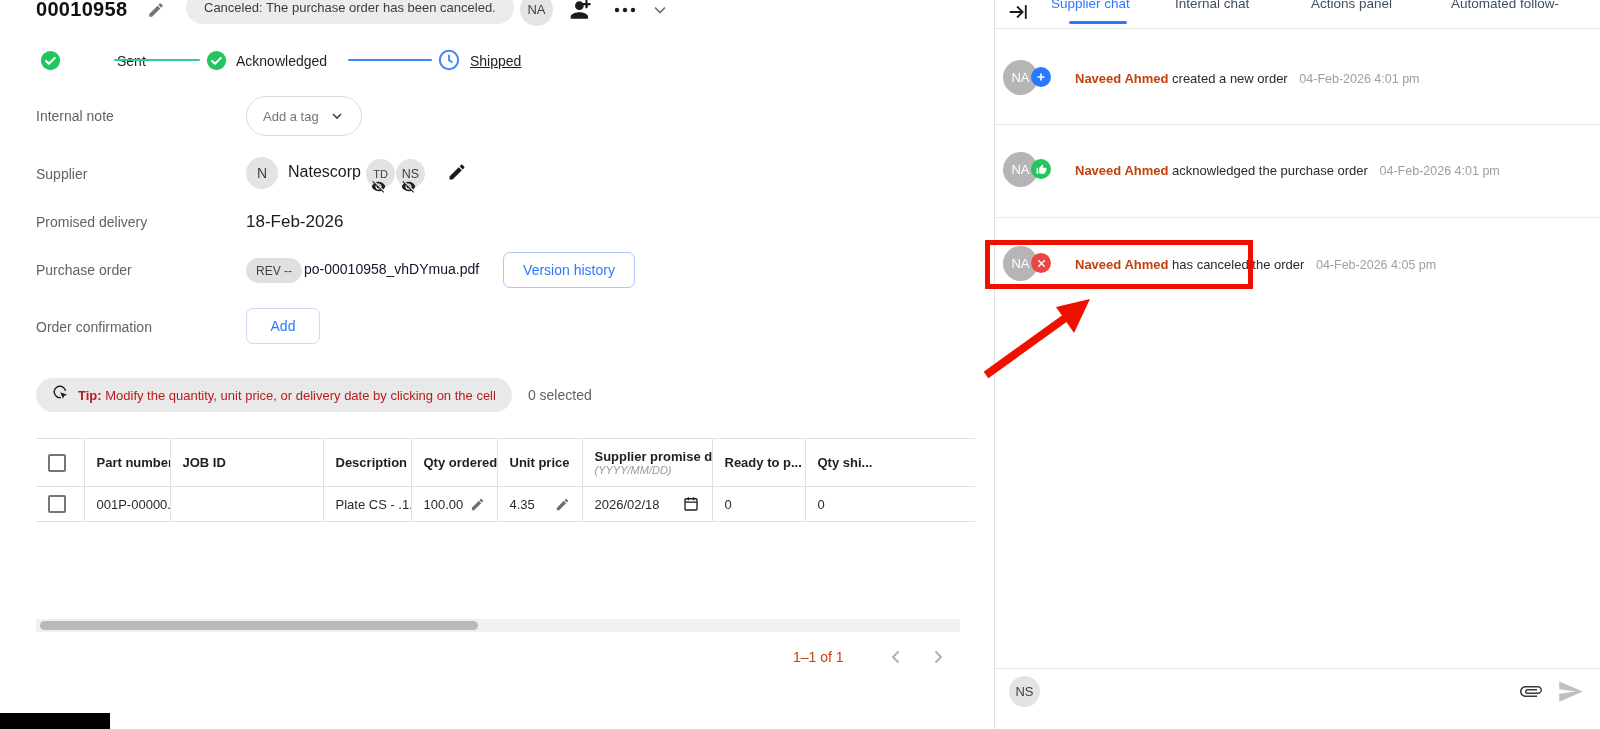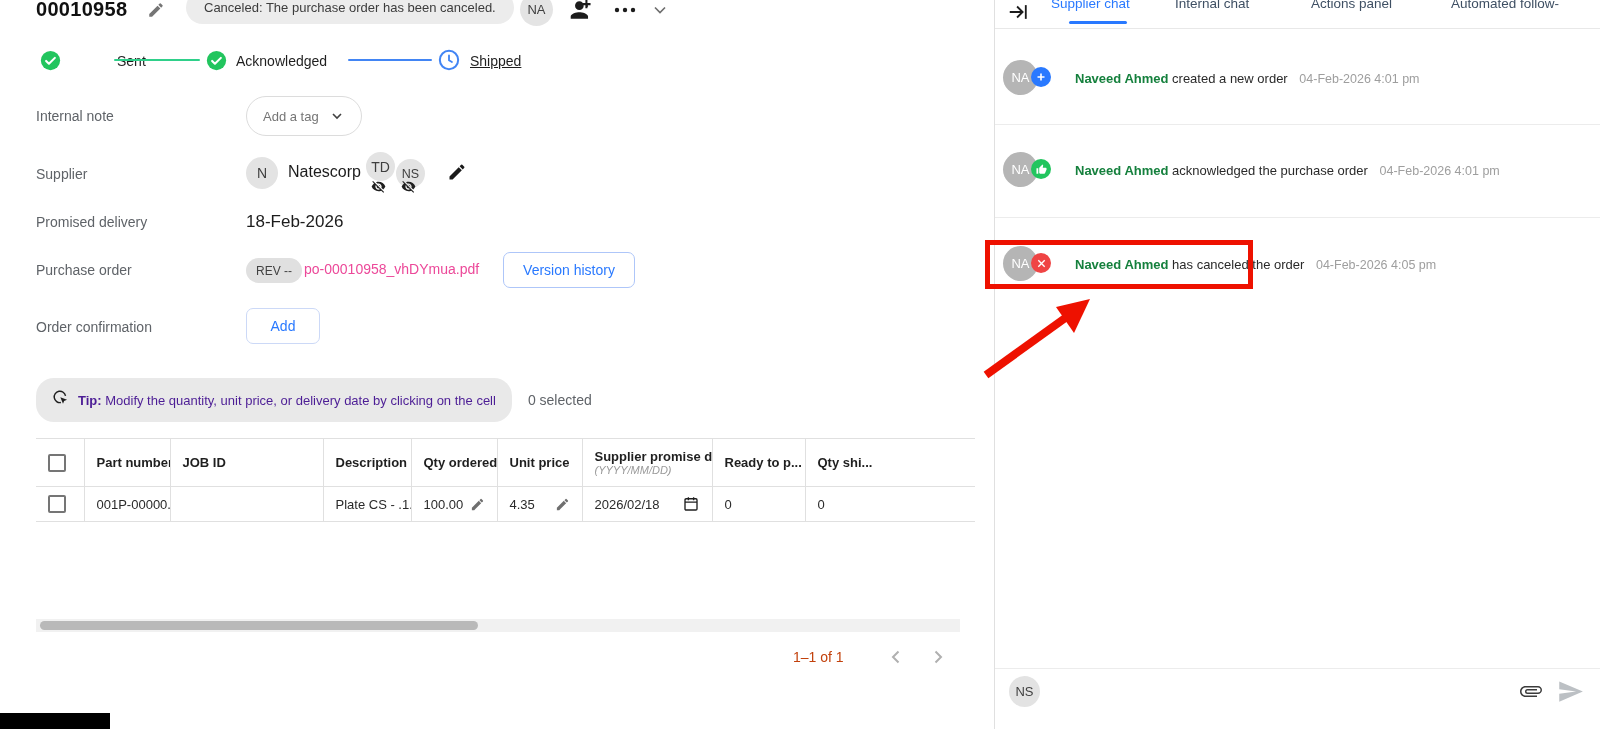--- a/index.html
+++ b/index.html
@@ -21,28 +21,28 @@
   .step-label { font-size:14px; color:#1f1f1f; }
   .step-line { height:2px; border-radius:1px; }
 
   
   .f-label { font-size:14px; color:#5f6368; }
   .tag-pill { left:246px; top:96px; height:40px; border:1px solid #dcdcdc; border-radius:20px; padding:0 16px;
               display:flex; align-items:center; gap:10px; color:#757575; font-size:13px; background:#fff; }
   .circle-avatar { border-radius:50%; background:#e3e3e3; display:flex; align-items:center; justify-content:center; color:#3f3f3f; }
   .rev-pill { left:246px; top:258px; height:25px; padding:0 10px; border-radius:13px; background:#e0e0e0;
               display:flex; align-items:center; font-size:12px; color:#424242; }
-  .po-link { left:304px; top:261px; font-size:14px; color:#ec4899; text-decoration:none; }
+  .po-link { left:304px; top:261px; font-size:14px; color:#0f172a; text-decoration:none; }
   .btn-outline { border:1px solid #aec6f9; border-radius:7px; background:#fff; color:#2979ff; font-size:14px;
                  display:flex; align-items:center; justify-content:center; cursor:pointer; font-family:inherit; }
 
   
   .tip-row { left:36px; top:378px; display:flex; align-items:center; gap:16px; }
-  .tip-pill { height:44px; background:#e9e9e9; border-radius:18px; padding:0 16px; display:flex; align-items:center; gap:7px;
-              font-size:13px; color:#4c1d95; white-space:nowrap; }
+  .tip-pill { height:34px; background:#e9e9e9; border-radius:18px; padding:0 16px; display:flex; align-items:center; gap:7px;
+              font-size:13px; color:#b91c1c; white-space:nowrap; }
   .tip-selected { font-size:14px; color:#5f6368; }
 
   
   table.lines { left:36px; top:438px; position:absolute; border-collapse:collapse; table-layout:fixed; width:939px; background:#fff; }
   table.lines th, table.lines td { border-left:1px solid #e0e0e0; padding:6px 12px; text-align:left; vertical-align:middle;
               font-size:13px; color:#2a2a2a; overflow:hidden; white-space:nowrap; }
   table.lines th:first-child, table.lines td:first-child { border-left:none; }
   table.lines thead tr { border-top:1px solid #e0e0e0; border-bottom:1px solid #e0e0e0; height:48px; }
   table.lines tbody tr { border-bottom:1px solid #e0e0e0; height:35px; }
   table.lines th { font-weight:700; color:#1f1f1f; }
@@ -60,21 +60,21 @@
   .chat-panel { left:994px; top:0; width:606px; height:729px; border-left:1px solid #e0e0e0; background:#fff; overflow:hidden; }
   .chat-panel .abs { position:absolute; }
   .tab-label { top:-4px; font-size:13.5px; color:#3e4f63; font-weight:500; white-space:nowrap; cursor:pointer; }
   .tab-label.active { color:#2979ff; }
   .tab-underline { left:74px; top:21px; width:58px; height:3px; background:#2979ff; border-radius:2px; }
   .tab-divider { left:0; right:0; top:28px; height:1px; background:#e8e8e8; }
   .msg-divider { left:0; right:0; height:1px; background:#ececec; }
   .msg-avatar { width:35px; height:35px; font-size:13px; color:#fff; background:#b5b5b5; }
   .msg-badge { position:absolute; width:20px; height:20px; border-radius:50%; display:flex; align-items:center; justify-content:center; }
   .msg-text { font-size:13px; color:#2a2a2a; white-space:nowrap; }
-  .msg-text b { color:#15803d; }
+  .msg-text b { color:#c2410c; }
   .msg-time { color:#9e9e9e; margin-left:8px; font-size:12.5px; }
   .composer-input { left:58px; top:672px; width:445px; height:39px; border:1px solid #c6c6c6; border-radius:10px;
                     padding:0 16px; font-size:15px; font-family:inherit; color:#333; outline:none; }
   .composer-input::placeholder { color:#8a8a8a; }
 
   
   .red-box { left:985px; top:240px; width:268px; height:49px; border:5px solid #ee1100; z-index:40; pointer-events:none; }
 </style>
 </head>
 <body>
@@ -139,21 +139,21 @@
   <div class="abs tag-pill">
     <span>Add a tag</span>
     <svg width="16" height="16" viewBox="0 0 24 24" fill="none" stroke="#424242" stroke-width="2.4">
         <path d="M6 9l6 6 6-6"></path>
       </svg>
   </div>
 
   <div class="abs f-label" style="left:36px; top:166px;">Supplier</div>
   <div class="abs circle-avatar" style="left:246px; top:157px; width:32px; height:32px; font-size:14px;">N</div>
   <div class="abs" style="left:288px; top:163px; font-size:16px; color:#1c1c1c;">Natescorp</div>
-  <div class="abs circle-avatar" style="left:366px; top:152px; width:29px; height:29px; font-size:14px; z-index:2;">TD</div>
+  <div class="abs circle-avatar" style="left:366px; top:159px; width:29px; height:29px; font-size:11px; z-index:2;">TD</div>
   <div class="abs circle-avatar" style="left:396px; top:159px; width:29px; height:29px; font-size:12.5px;">NS</div>
   <span class="abs" style="left:371px; top:179px; z-index:3;">
     <svg width="15" height="15" viewBox="0 0 24 24" fill="#1f1f1f">
         <path d="M12 7c2.76 0 5 2.24 5 5 0 .65-.13 1.26-.36 1.83l2.92 2.92c1.51-1.26 2.7-2.89 3.43-4.75-1.73-4.39-6-7.5-11-7.5-1.4 0-2.74.25-3.98.7l2.16 2.16C10.74 7.13 11.35 7 12 7zM2 4.27l2.28 2.28.46.46C3.08 8.3 1.78 10.02 1 12c1.73 4.39 6 7.5 11 7.5 1.55 0 3.03-.3 4.38-.84l.42.42L19.73 22 21 20.73 3.27 3 2 4.27zM7.53 9.8l1.55 1.55c-.05.21-.08.43-.08.65 0 1.66 1.34 3 3 3 .22 0 .44-.03.65-.08l1.55 1.55c-.67.33-1.41.53-2.2.53-2.76 0-5-2.24-5-5 0-.79.2-1.53.53-2.2zm4.31-.78l3.15 3.15.02-.16c0-1.66-1.34-3-3-3l-.17.01z"></path>
       </svg>
   </span>
   <span class="abs" style="left:401px; top:179px; z-index:3;">
     <svg width="15" height="15" viewBox="0 0 24 24" fill="#1f1f1f">
         <path d="M12 7c2.76 0 5 2.24 5 5 0 .65-.13 1.26-.36 1.83l2.92 2.92c1.51-1.26 2.7-2.89 3.43-4.75-1.73-4.39-6-7.5-11-7.5-1.4 0-2.74.25-3.98.7l2.16 2.16C10.74 7.13 11.35 7 12 7zM2 4.27l2.28 2.28.46.46C3.08 8.3 1.78 10.02 1 12c1.73 4.39 6 7.5 11 7.5 1.55 0 3.03-.3 4.38-.84l.42.42L19.73 22 21 20.73 3.27 3 2 4.27zM7.53 9.8l1.55 1.55c-.05.21-.08.43-.08.65 0 1.66 1.34 3 3 3 .22 0 .44-.03.65-.08l1.55 1.55c-.67.33-1.41.53-2.2.53-2.76 0-5-2.24-5-5 0-.79.2-1.53.53-2.2zm4.31-.78l3.15 3.15.02-.16c0-1.66-1.34-3-3-3l-.17.01z"></path>
       </svg>

